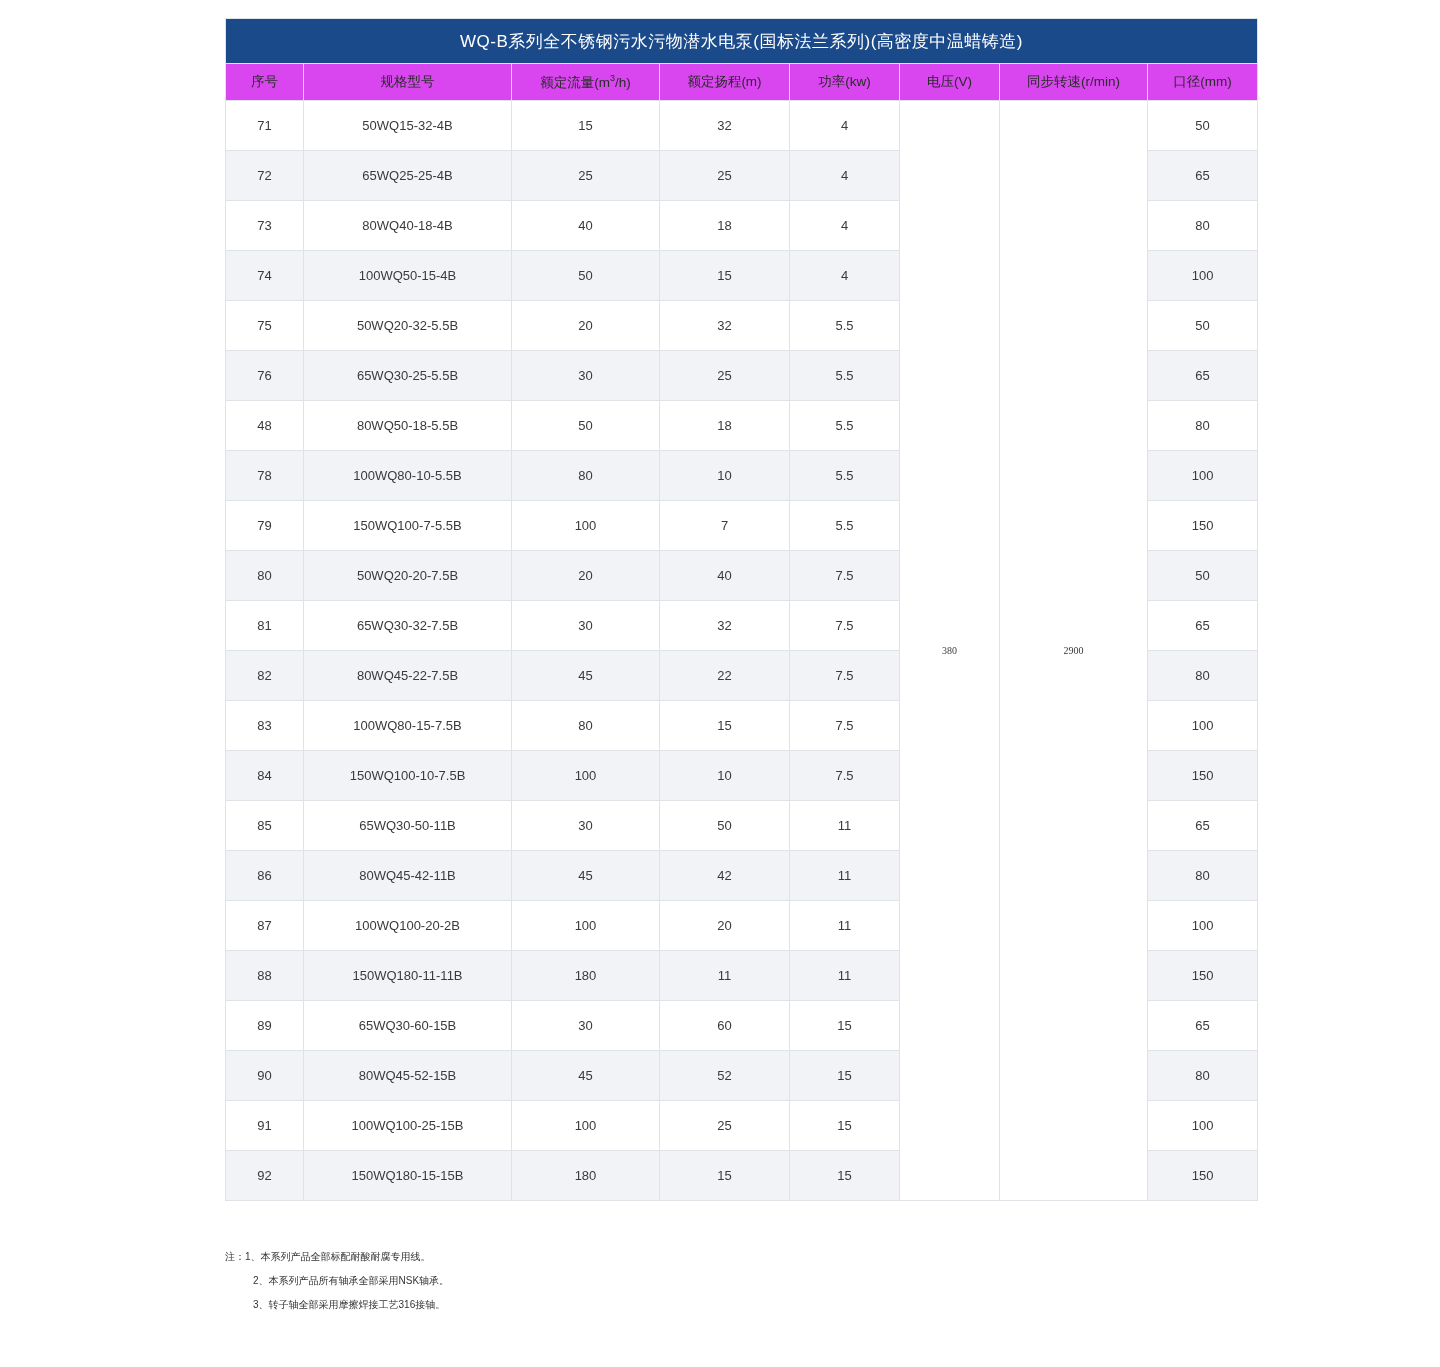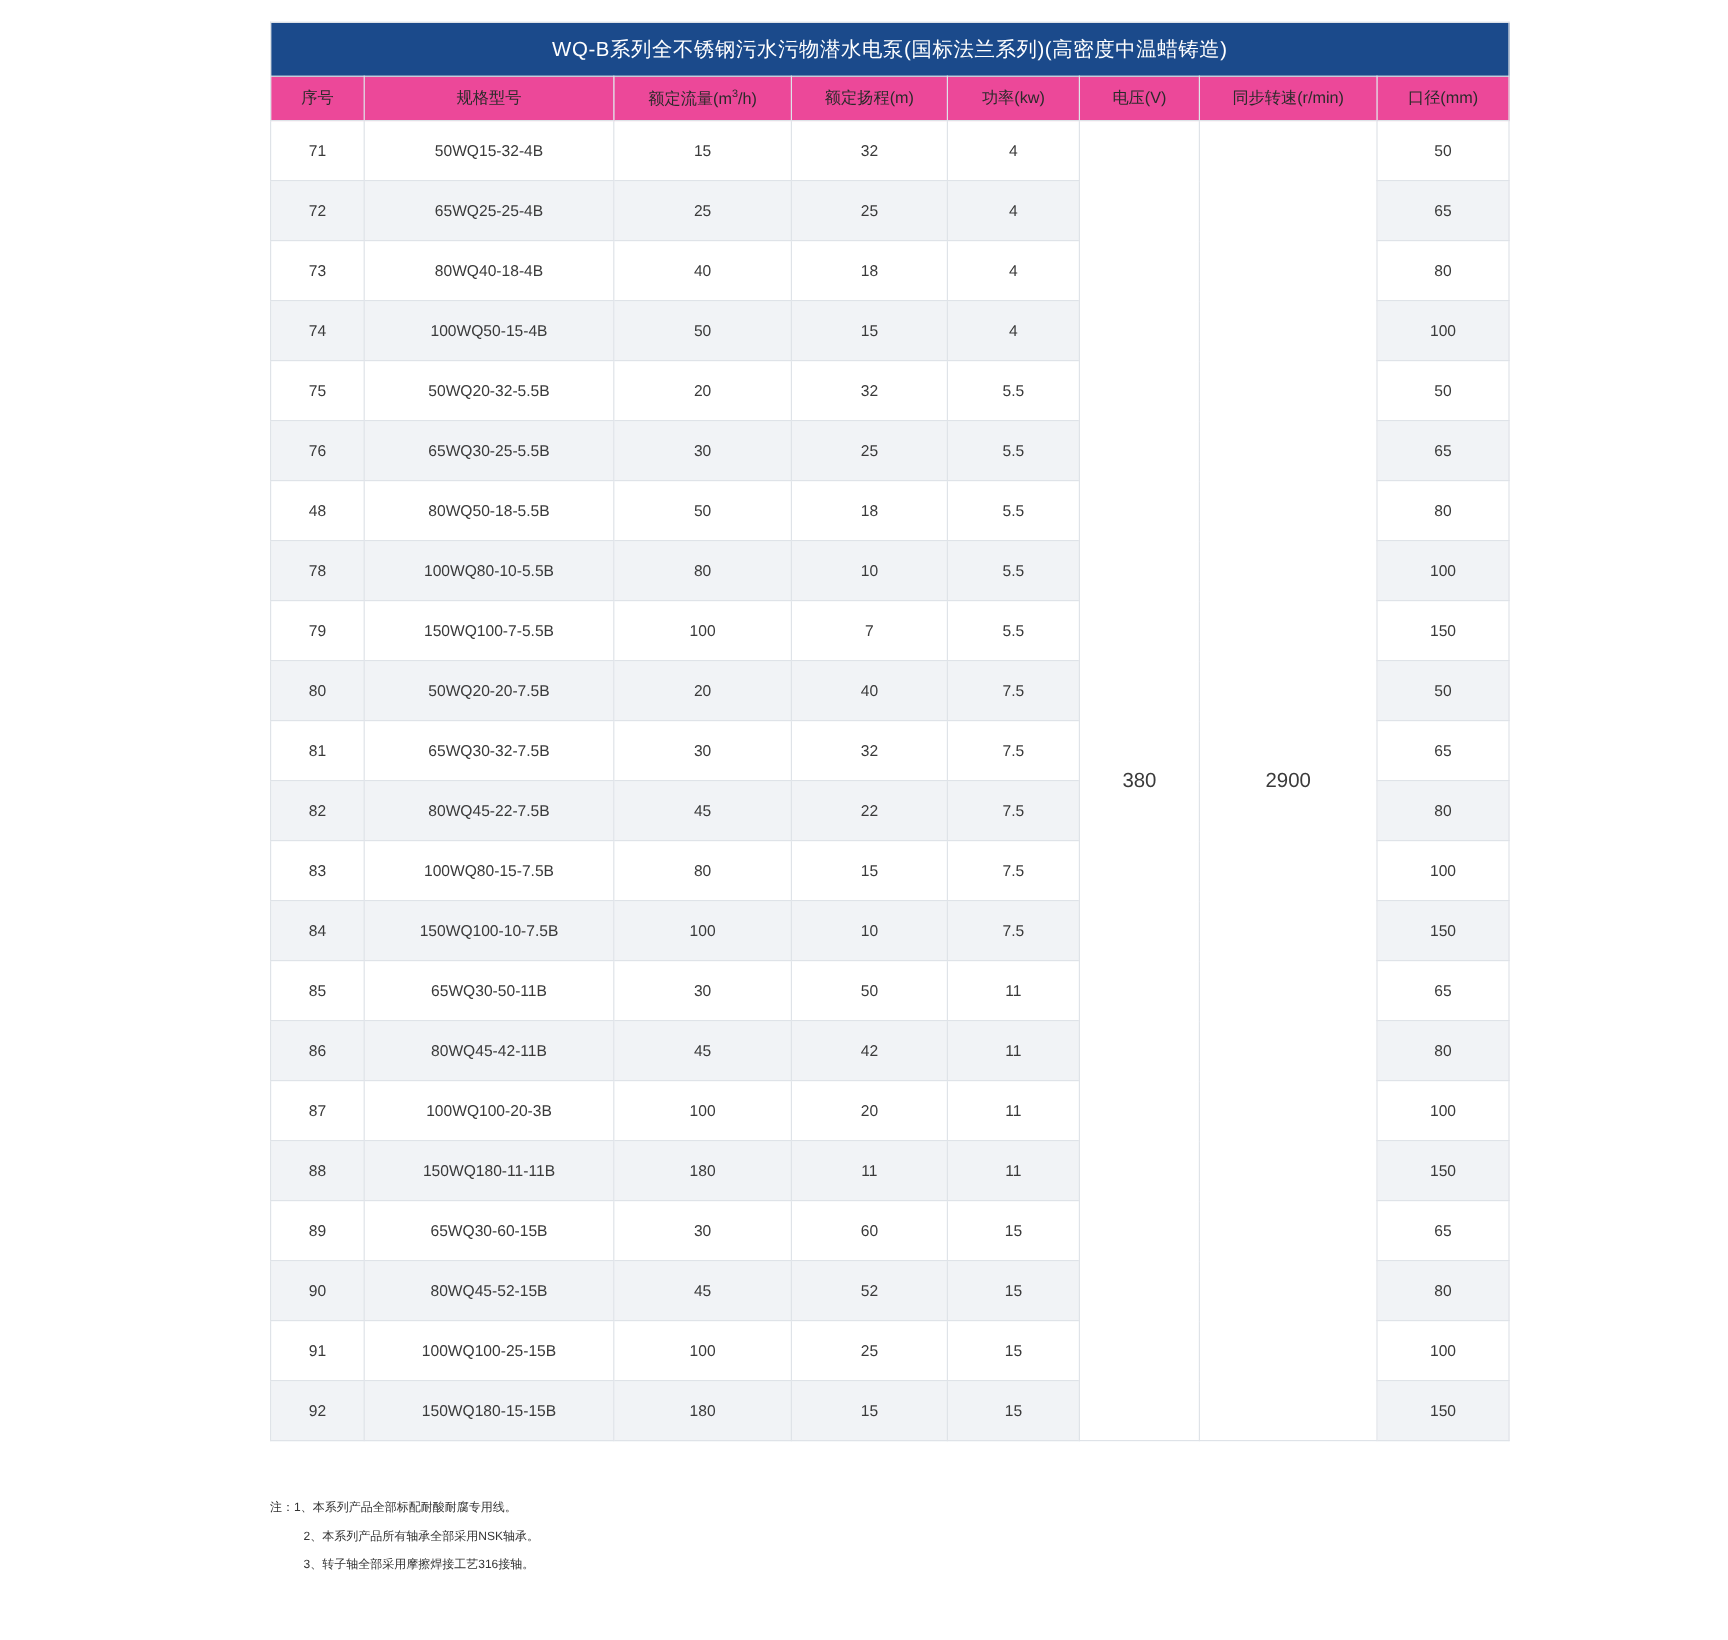--- a/index.html
+++ b/index.html
@@ -37,21 +37,21 @@
     color: #ffffff;
     font-size: 17px;
     font-weight: bold;
     letter-spacing: 0.5px;
     height: 44px;
     border: 1px solid #1b4a8b;
     padding: 0;
     margin-top: 28px;
   }
   .head-row th {
-    background: #ec4899;
+    background: #d946ef;
     color: #2b2b2b;
     font-size: 13.5px;
     font-weight: bold;
     height: 36px;
     padding: 0 6px;
   }
   .head-row th sup {
     font-size: 9px;
     vertical-align: super;
   }
@@ -62,21 +62,22 @@
     padding: 0 2px;
   }
   tbody tr.odd td {
     background: #ffffff;
   }
   tbody tr.even td {
     background: #f1f3f6;
   }
   td.merged {
     background: #ffffff !important;
-    font-size: 17px;
+    font-size: 10px;
+    font-family: Liberation Serif, serif;
   }
   .notes {
     position: absolute;
     left: 225px;
     top: 1245px;
     font-size: 10px;
     color: #333333;
     line-height: 24px;
   }
   .notes .nline {
@@ -242,21 +243,21 @@
         <tr class="even">
           <td>86</td>
           <td>80WQ45-42-11B</td>
           <td>45</td>
           <td>42</td>
           <td>11</td>
           <td>80</td>
         </tr>
         <tr class="odd">
           <td>87</td>
-          <td>100WQ100-20-3B</td>
+          <td>100WQ100-20-2B</td>
           <td>100</td>
           <td>20</td>
           <td>11</td>
           <td>100</td>
         </tr>
         <tr class="even">
           <td>88</td>
           <td>150WQ180-11-11B</td>
           <td>180</td>
           <td>11</td>

